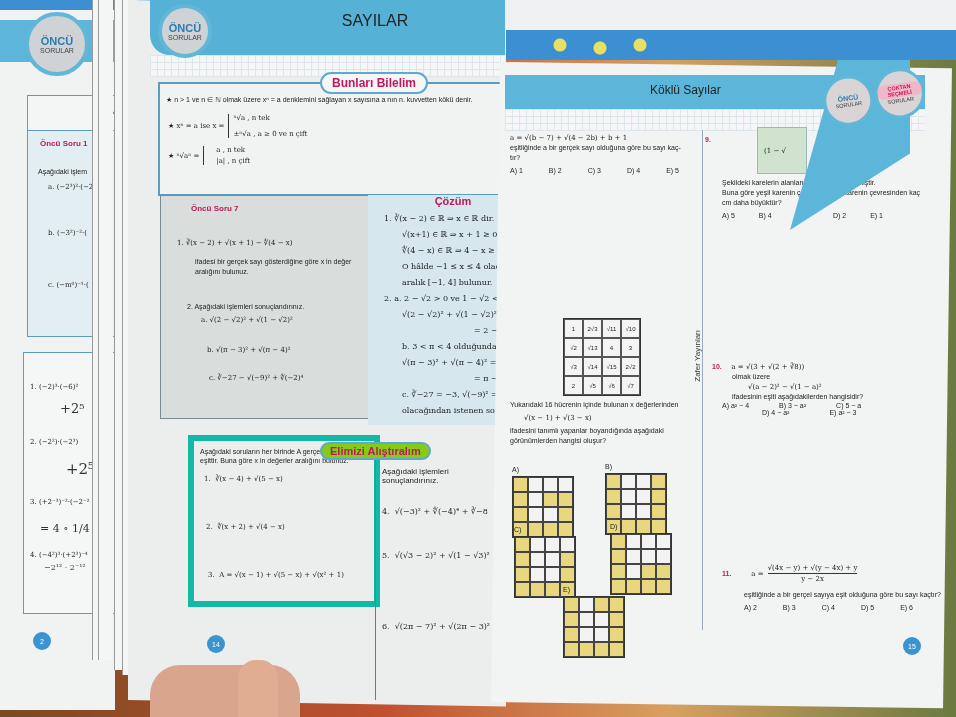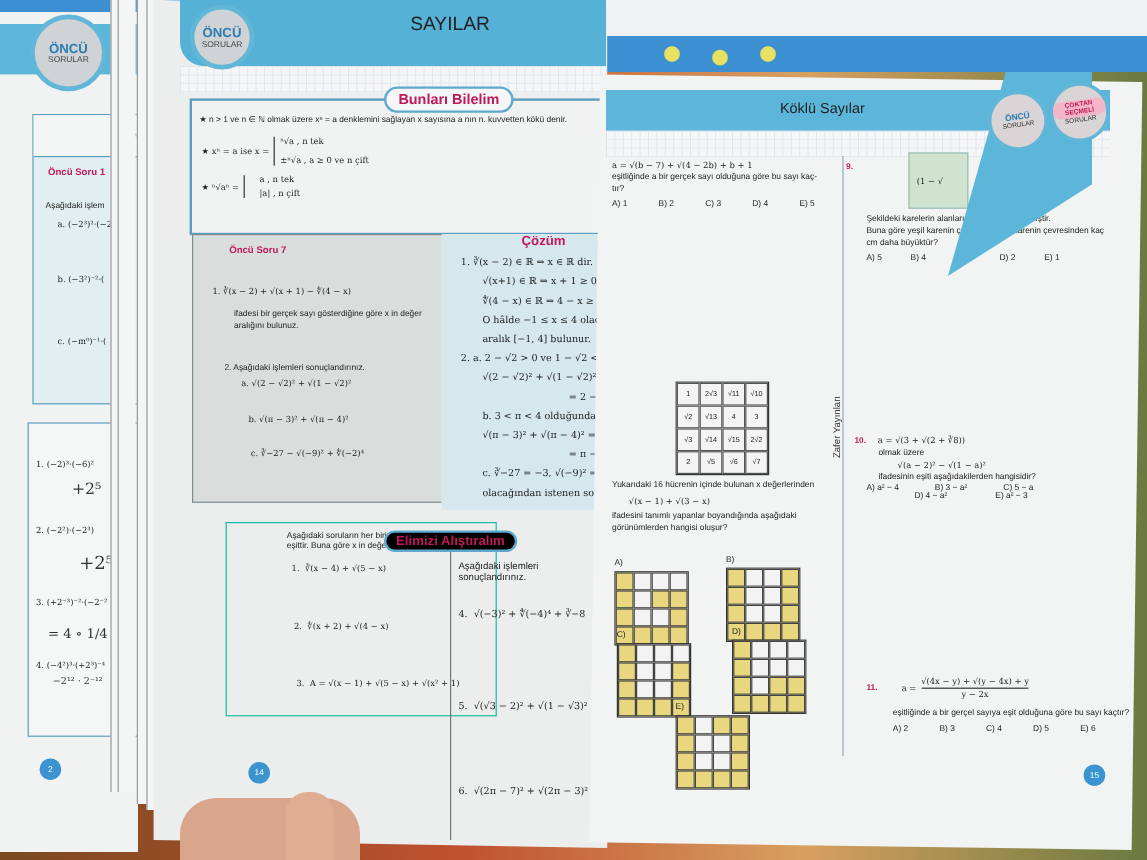--- a/index.html
+++ b/index.html
@@ -31,22 +31,22 @@
   
   .edge{top:0;height:660px;background:#f4f5f5;border-left:1px solid #999;}
   
   .mid-page{left:128px;top:0;width:378px;height:700px;background:#eceeed;transform:skewY(1deg);transform-origin:left top;}
   .mid-band{left:150px;top:0;width:355px;height:55px;background:#55b1d6;border-radius:0 0 0 20px;}
   .mid-title{left:300px;top:12px;width:150px;text-align:center;font-size:16px;color:#222;}
   .bb-title{left:320px;top:72px;padding:2px 10px;background:#f4f6f7;border:2px solid #5fa8cf;border-radius:12px;font-weight:bold;font-size:12px;color:#c0185a;}
   .bb-box{left:158px;top:82px;width:345px;height:110px;border:2px solid #5c9dbf;background:#f1f3f3;}
   .soru-box{left:160px;top:195px;width:208px;height:222px;background:#d9dedd;border:1px solid #7a8b92;}
   .cozum-box{left:368px;top:195px;width:140px;height:230px;background:#d6e8ee;}
-  .el-title{left:320px;top:442px;padding:1px 8px;border:2px solid #5fa8cf;border-radius:10px;font-weight:bold;font-size:11px;color:#c0185a;background:#000000;}
-  .el-left{left:188px;top:435px;width:180px;height:160px;border:1px solid #14b8a6;padding-left:44px;}
+  .el-title{left:320px;top:442px;padding:1px 8px;border:2px solid #5fa8cf;border-radius:10px;font-weight:bold;font-size:11px;color:#c0185a;background:#84cc16;}
+  .el-left{left:188px;top:435px;width:180px;height:160px;border:6px solid #14b8a6;}
   .divline{left:375px;top:460px;width:1px;height:240px;background:#777;}
   .pagenum{width:18px;height:18px;border-radius:50%;background:#3b94d0;color:#fff;font-size:7px;display:flex;align-items:center;justify-content:center;}
 
   
   .right-page{left:500px;top:62px;width:452px;height:640px;background:#f2f3f3;transform:rotate(0.8deg);transform-origin:left top;}
   .right-band{left:505px;top:75px;width:420px;height:34px;background:#5bb6d9;}
   .right-title{left:650px;top:83px;font-size:12px;color:#222;}
   .corner-fold{left:790px;top:60px;width:120px;height:170px;background:#5bb6d9;clip-path:polygon(40% 0,100% 0,100% 55%,0 100%,10% 75%);}
   .choice-logo{width:44px;height:44px;border-radius:50%;background:#d9d4d6;border:3px solid #62b6d8;display:flex;flex-direction:column;align-items:center;justify-content:center;font-size:5.5px;color:#333;}
   .choice-logo .pinkpill{background:#f3b6c8;border-radius:6px;padding:1px 3px;color:#c0185a;font-weight:bold;font-size:5.5px;text-align:center;}
@@ -162,21 +162,21 @@
   <div class="small" style="margin:6px 8px 0 6px;line-height:9px;">Aşağıdaki soruların her birinde A gerçel bir sayıya eşittir. Buna göre x in değerler aralığını bulunuz.</div>
   <div class="small math" style="margin:10px 0 0 10px;"><span>1.</span>&nbsp;&nbsp;<span>∛(x − 4) + √(5 − x)</span></div>
   <div class="small math" style="margin:40px 0 0 12px;"><span>2.</span>&nbsp;&nbsp;<span>∜(x + 2) + √(4 − x)</span></div>
   <div class="small math" style="margin:40px 0 0 14px;"><span>3.</span>&nbsp;&nbsp;<span>A = √(x − 1) + √(5 − x) + √(x² + 1)</span></div>
 </div>
 <div class="abs el-title">Elimizi Alıştıralım</div>
 <div class="abs divline"></div>
 <div class="abs" style="left:382px;top:467px;width:125px;font-size:8px;">
   <div>Aşağıdaki işlemleri sonuçlandırınız.</div>
   <div class="math" style="margin-top:22px;"><span>4.</span>&nbsp;&nbsp;<span>√(−3)² + ∜(−4)⁴ + ∛−8</span></div>
-  <div class="math" style="margin-top:68px;"><span>5.</span>&nbsp;&nbsp;<span>√(√3 − 2)² + √(1 − √3)²</span></div>
+  <div class="math" style="margin-top:35px;"><span>5.</span>&nbsp;&nbsp;<span>√(√3 − 2)² + √(1 − √3)²</span></div>
   <div class="math" style="margin-top:62px;"><span>6.</span>&nbsp;&nbsp;<span>√(2π − 7)² + √(2π − 3)²</span></div>
 </div>
 <div class="abs pagenum" style="left:207px;top:635px;">14</div>
 
 <div class="abs right-page"></div>
 <div class="abs right-band"></div>
 <div class="abs grid-bg" style="left:505px;top:109px;width:420px;height:22px;"></div>
 <div class="abs right-title">Köklü Sayılar</div>
 
 <div class="abs" style="left:510px;top:133px;width:185px;">

